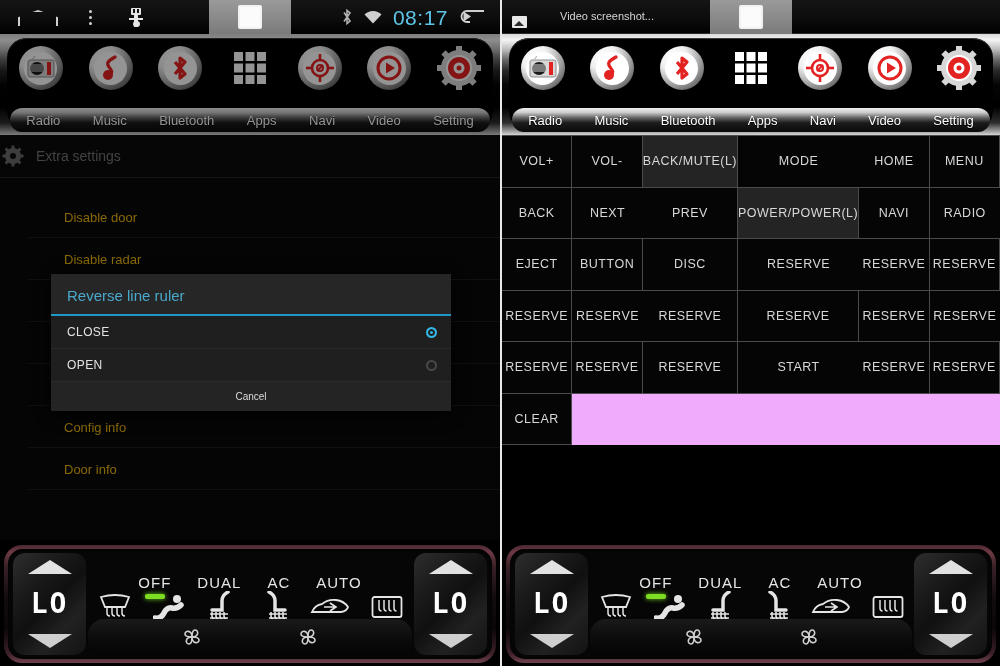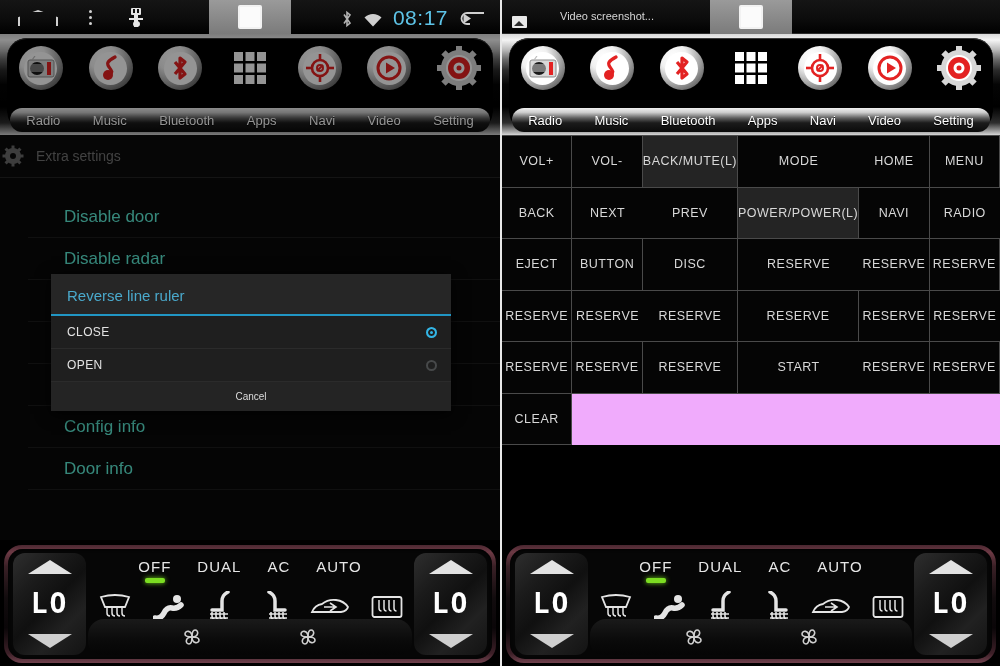--- a/index.html
+++ b/index.html
@@ -5,21 +5,21 @@
   html,body{margin:0;padding:0;background:#000;}
   body{width:1000px;height:666px;overflow:hidden;font-family:"Liberation Sans",sans-serif;-webkit-font-smoothing:antialiased;}
   .screen{position:relative;width:1000px;height:666px;background:#000;display:flex;}
   .panel{position:relative;width:500px;height:666px;background:#000;overflow:hidden;}
   .panel.right{border-left:2px solid #e8e8e8;box-sizing:border-box;}
 
   
   .statusbar{position:relative;height:34px;background:linear-gradient(to bottom,#151515 0%,#0c0c0c 55%,#000 100%);display:flex;align-items:center;}
   .sb-left{display:flex;align-items:center;gap:0;padding-left:18px;flex:0 0 auto;}
   .sb-spacer{flex:1 1 auto;}
-  .sb-right{display:flex;align-items:flex-end;gap:10px;padding-right:14px;}
+  .sb-right{display:flex;align-items:center;gap:10px;padding-right:14px;}
   .home-ic{width:38px;height:18px;position:relative;}
   .home-ic:before{content:"";position:absolute;left:0;top:2px;width:36px;height:14px;
      border:2px solid #cfcfcf;border-bottom:none;border-radius:4px 4px 0 0;
      clip-path:polygon(0 100%,0 46%,50% 0,100% 46%,100% 100%);}
   .dots-ic{width:24px;height:20px;display:flex;flex-direction:column;align-items:center;justify-content:center;gap:3px;margin-left:22px;}
   .dots-ic i{display:block;width:3px;height:3px;border-radius:50%;background:#d2d2d2;}
   .usb-ic{margin-left:26px;width:16px;height:19px;position:relative;}
   .usb-ic .body{position:absolute;left:3px;top:0;width:10px;height:7px;background:#e6e6e6;border-radius:1px;}
   .usb-ic .body:after{content:"";position:absolute;left:2px;top:1.5px;width:2px;height:4px;background:#111;}
   .usb-ic .body:before{content:"";position:absolute;left:6px;top:1.5px;width:2px;height:4px;background:#111;}
@@ -58,21 +58,21 @@
      display:flex;align-items:center;justify-content:center;box-shadow:0 1px 2px rgba(0,0,0,.8);}
   .circ-in{width:33px;height:33px;border-radius:50%;background:#fff;display:flex;align-items:center;justify-content:center;}
 
   
   .set-head{height:42px;background:#0b0b0b;display:flex;align-items:center;padding-left:2px;border-bottom:1px solid #232323;}
   .set-head .gear{width:22px;height:22px;margin-right:12px;}
   .set-head .t{color:#737373;font-size:14px;}
 
   .list{background:#0a0a0a;position:relative;}
   .li{height:42px;position:relative;display:flex;align-items:center;}
-  .li .lbl{color:#5eead4;font-size:17px;padding-left:64px;}
+  .li .lbl{color:#eab308;font-size:13px;padding-left:64px;}
   .li:after{content:"";position:absolute;left:28px;right:0;bottom:0;height:1px;background:#1c1c1c;}
 
   
   .scrim{position:absolute;left:0;top:34px;width:100%;bottom:126px;background:rgba(0,0,0,.42);}
   .dlg{position:absolute;left:51px;top:274px;width:400px;background:#1f1f1f;box-shadow:0 3px 14px rgba(0,0,0,.9);}
   .dlg-title{padding:13px 16px 10px 16px;color:#4aa9cc;font-size:15px;border-bottom:2px solid #2196c4;background:#262626;}
   .dlg-opt{height:32px;display:flex;align-items:center;justify-content:space-between;padding:0 14px 0 16px;
      border-bottom:1px solid #2b2b2b;background:#1f1f1f;}
   .dlg-opt .ol{color:#e3e3e3;font-size:12px;letter-spacing:.4px;}
   .radio{width:11px;height:11px;border-radius:50%;border:2px solid #47494a;box-sizing:border-box;}
@@ -95,21 +95,21 @@
   .cl-inner{position:relative;width:100%;height:100%;border-radius:15px;background:#060606;overflow:hidden;
      box-shadow:inset 0 1px 3px rgba(0,0,0,.9);}
   .tempbox{position:absolute;top:4px;bottom:4px;width:73px;border-radius:12px;
      background:linear-gradient(135deg,#2e2e2e 0%,#1b1b1b 28%,#101010 50%,#212121 72%,#131313 100%);
      display:flex;flex-direction:column;align-items:center;justify-content:space-between;padding:7px 0;box-sizing:border-box;}
   .tempbox.l{left:5px;} .tempbox.r{right:5px;}
   .tri-up{width:0;height:0;border-left:22px solid transparent;border-right:22px solid transparent;border-bottom:14px solid #e2e2e2;}
   .tri-dn{width:0;height:0;border-left:22px solid transparent;border-right:22px solid transparent;border-top:14px solid #cfcfcf;}
   .tval{color:#fff;font-size:28px;font-family:"DejaVu Sans Mono",monospace;letter-spacing:2px;line-height:1;font-weight:bold;}
   .cl-center{position:absolute;left:80px;right:80px;top:0;bottom:0;}
-  .cl-modes{position:absolute;left:0;right:0;top:4px;height:26px;display:flex;align-items:center;justify-content:center;gap:26px;}
+  .cl-modes{position:absolute;left:0;right:0;top:20px;height:26px;display:flex;align-items:center;justify-content:center;gap:26px;}
   .cl-modes .m{position:relative;color:#e6e6e6;font-size:15px;letter-spacing:1px;text-align:center;}
   .cl-modes .led{position:absolute;left:50%;transform:translateX(-50%);bottom:-8px;width:20px;height:5px;border-radius:2px;background:#7cdd22;box-shadow:0 0 5px #6ecb1d;}
   .cl-icons{position:absolute;left:0;right:0;top:36px;height:44px;display:flex;align-items:center;justify-content:center;gap:21px;}
   .cl-fans{position:absolute;left:0;right:0;bottom:4px;height:36px;
      background:linear-gradient(to bottom,#1a1a1a,#0a0a0a 60%,#050505);
      border-radius:16px 16px 13px 13px;display:flex;align-items:center;justify-content:space-around;padding:0 46px;box-sizing:border-box;}
 </style>
 </head>
 <body>
 

